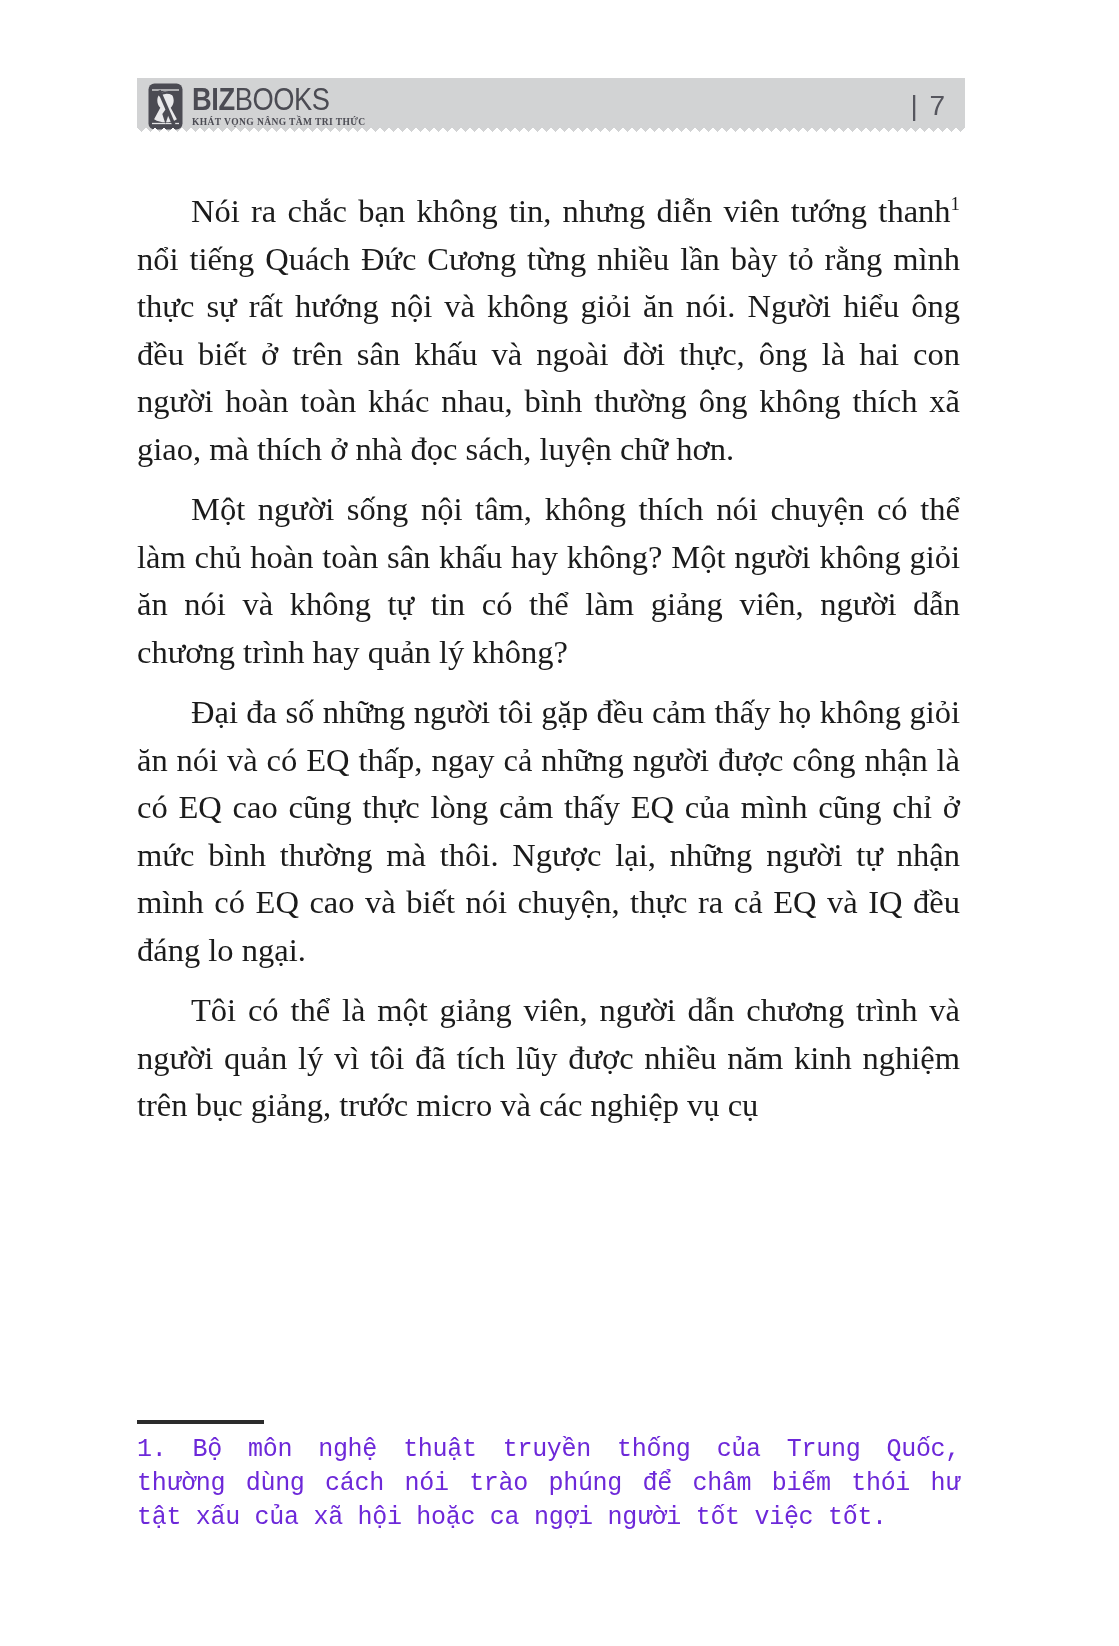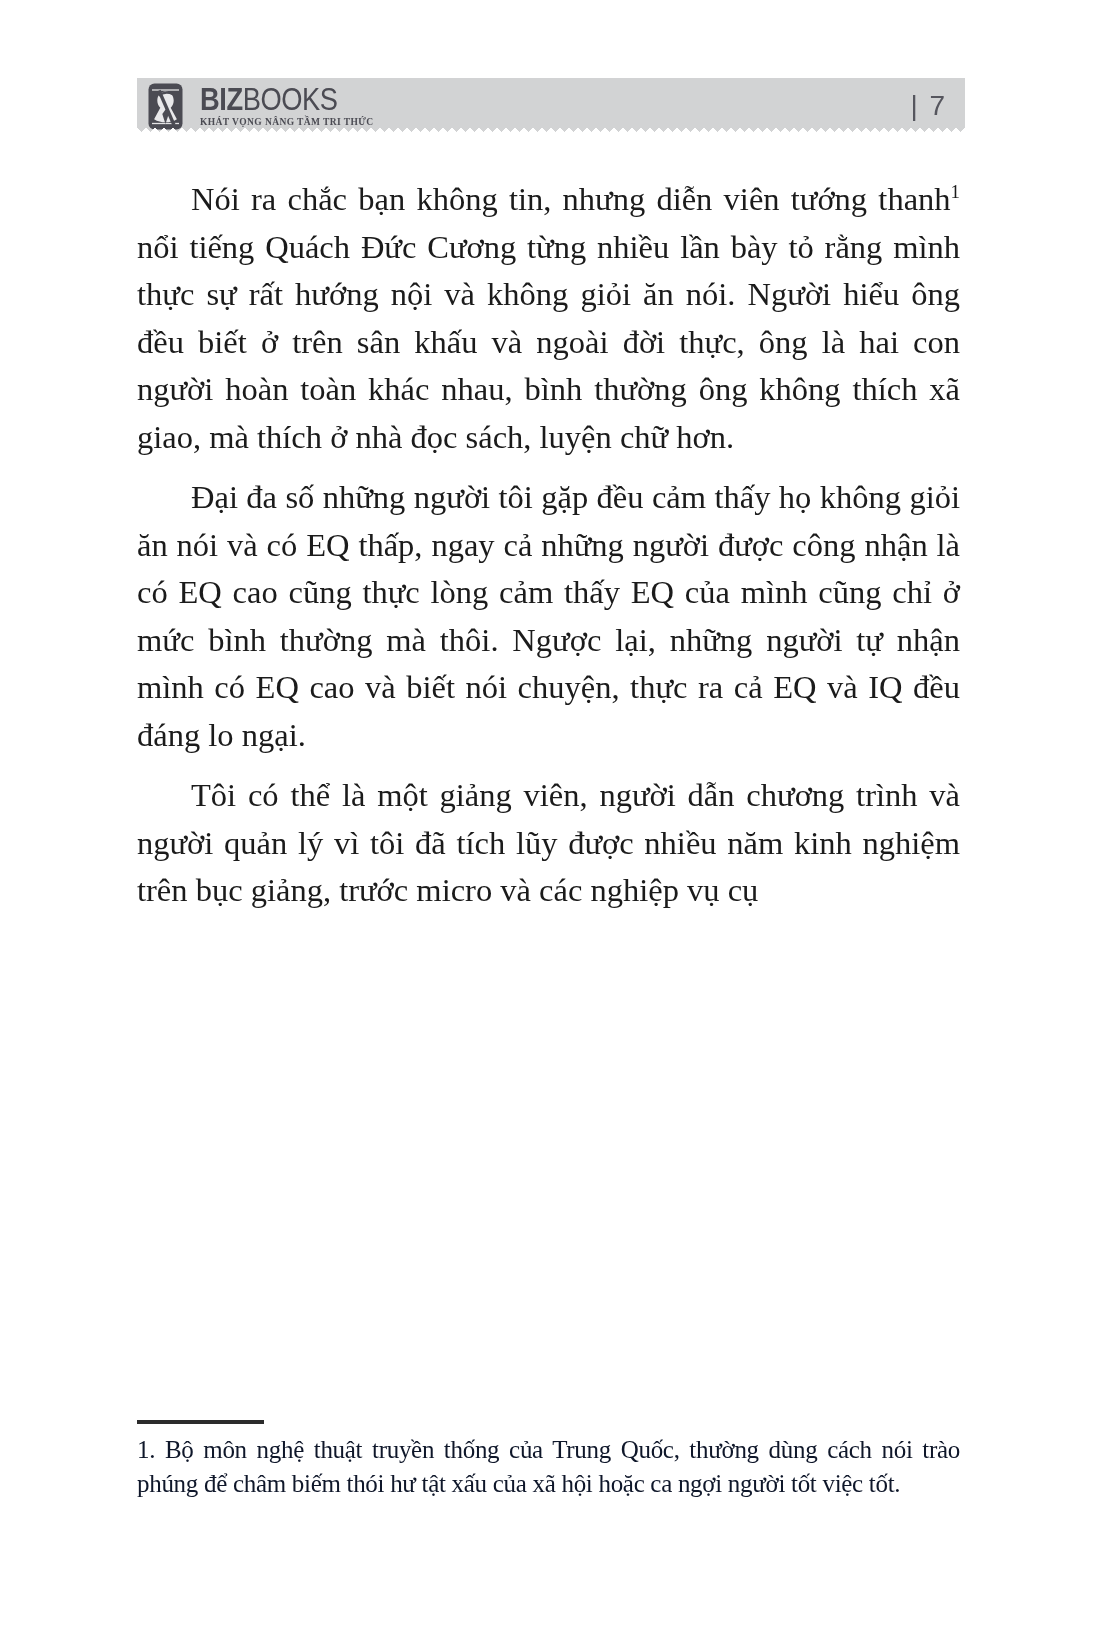--- a/index.html
+++ b/index.html
@@ -33,21 +33,21 @@
     background:
       linear-gradient(-45deg,#ffffff 5px,transparent 0),
       linear-gradient(45deg,#ffffff 5px,transparent 0);
     background-repeat:repeat-x;
     background-position:left bottom;
     background-size:9px 9px;
   }
   .logo{
     display:flex;
     align-items:center;
-    gap:17px;
+    gap:9px;
     margin-left:11px;
   }
   .logo-badge{ width:35px; height:47px; display:block; }
   .logo-text{ display:flex; flex-direction:column; justify-content:center; }
   .brand{
     font-family:"Liberation Sans", sans-serif;
     font-size:31px;
     line-height:30px;
     color:#4b4b53;
     letter-spacing:-0.5px;
@@ -73,21 +73,21 @@
     color:#56565e;
     margin-right:18px;
     letter-spacing:2px;
     white-space:nowrap;
   }
 
   
   .body-text{
     position:absolute;
     left:137px;
-    top:176px;
+    top:188px;
     width:823px;
     color:#1b1b1b;
     font-size:32.5px;
     line-height:47.5px;
     text-align:justify;
   }
   .body-text p{
     margin:0 0 13px 0;
     text-indent:54px;
   }
@@ -105,24 +105,24 @@
     top:1420px;
     width:823px;
   }
   .footnote-rule{
     width:127px;
     height:4px;
     background:#2b2b2b;
     margin-bottom:9px;
   }
   .footnote-text{
-    font-family:Liberation Serif, serif;
+    font-family:Liberation Mono, monospace;
     font-size:25px;
     line-height:34px;
-    color:#0f172a;
+    color:#6d28d9;
     text-align:justify;
     letter-spacing:-0.3px;
     margin:0;
   }
 </style>
 </head>
 <body>
 
 <div class="page">
 
@@ -140,20 +140,21 @@
       <div class="logo-text">
         <div class="brand"><span class="bold">BIZ</span><span class="light">BOOKS</span></div>
         <div class="tagline">KHÁT VỌNG NÂNG TẦM TRI THỨC</div>
       </div>
     </div>
     <div class="pagenum">| 7</div>
   </header>
 
   <main class="body-text">
     <p><span>Nói ra chắc bạn không tin, nhưng diễn viên tướng thanh</span><sup>1</sup><span> nổi tiếng Quách Đức Cương từng nhiều lần bày tỏ rằng mình thực sự rất hướng nội và không giỏi ăn nói. Người hiểu ông đều biết ở trên sân khấu và ngoài đời thực, ông là hai con người hoàn toàn khác nhau, bình thường ông không thích xã giao, mà thích ở nhà đọc sách, luyện chữ hơn.</span></p>
+    <p>Một người sống nội tâm, không thích nói chuyện có thể làm chủ hoàn toàn sân khấu hay không? Một người không giỏi ăn nói và không tự tin có thể làm giảng viên, người dẫn chương trình hay quản lý không?</p>
     <p>Đại đa số những người tôi gặp đều cảm thấy họ không giỏi ăn nói và có EQ thấp, ngay cả những người được công nhận là có EQ cao cũng thực lòng cảm thấy EQ của mình cũng chỉ ở mức bình thường mà thôi. Ngược lại, những người tự nhận mình có EQ cao và biết nói chuyện, thực ra cả EQ và IQ đều đáng lo ngại.</p>
     <p>Tôi có thể là một giảng viên, người dẫn chương trình và người quản lý vì tôi đã tích lũy được nhiều năm kinh nghiệm trên bục giảng, trước micro và các nghiệp vụ cụ</p>
   </main>
 
   <footer class="footnote">
     <div class="footnote-rule"></div>
     <p class="footnote-text">1. Bộ môn nghệ thuật truyền thống của Trung Quốc, thường dùng cách nói trào phúng để châm biếm thói hư tật xấu của xã hội hoặc ca ngợi người tốt việc tốt.</p>
   </footer>
 
 </div>

